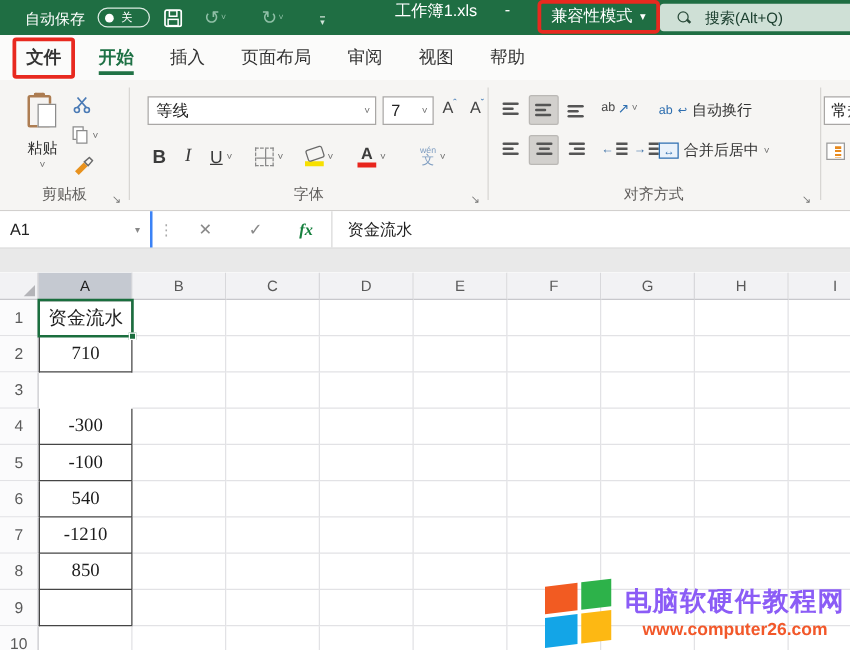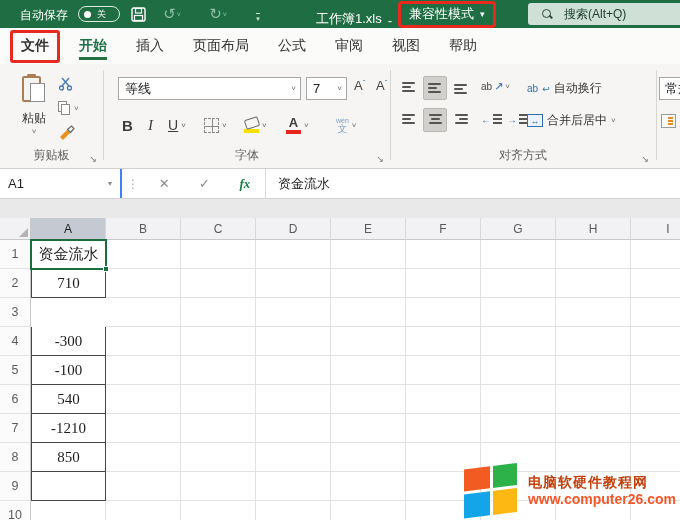--- a/index.html
+++ b/index.html
@@ -13,21 +13,21 @@
   .toggle-pill { position:absolute; left:78px; top:6px; width:42px; height:16px; border:1px solid #dcebe2; border-radius:9px; display:flex; align-items:center; padding:0 5px; gap:6px; cursor:pointer; }
   .toggle-dot { width:7px; height:7px; border-radius:50%; background:#fff; }
   .toggle-state { font-size:9px; color:#fff; }
   .qat-icon { position:absolute; top:5px; width:20px; height:18px; display:flex; align-items:center; justify-content:center; }
   .qat-save { left:128px; }
   .qat-undo { left:162px; } .qat-redo { left:208px; }
   .undo-glyph { font-size:15px; color:#8fbfa6; }
   .mini-chev { font-size:7px; color:#8fbfa6; margin-left:1px; }
   .qat-more { left:248px; top:8px; }
   .qat-more-inner { border-top:1px solid #cfe3d8; padding-top:1px; font-size:7px; color:#cfe3d8; line-height:1; }
-  .title-area { position:absolute; left:316px; top:0; height:28px; display:flex; align-items:flex-end; gap:6px; font-size:13px; }
+  .title-area { position:absolute; left:316px; top:0; height:28px; display:flex; align-items:flex-start; gap:22px; font-size:13px; }
   .compat-badge { display:flex; align-items:center; gap:6px; border:3px solid #e8291f; border-radius:4px; padding:1px 8px 2px 8px; }
   .compat-caret { font-size:9px; }
   .search-pill { position:absolute; left:528px; top:3px; width:158px; height:22px; background:#cfe0d6; border-radius:3px; display:flex; align-items:center; padding-left:14px; gap:12px; cursor:pointer; }
   .search-glyph { position:relative; width:10px; height:10px; }
   .search-glyph::before { content:""; position:absolute; left:0; top:0; width:7px; height:7px; border:1.5px solid #2c4c3b; border-radius:50%; }
   .search-glyph::after { content:""; position:absolute; left:7px; top:7px; width:4px; height:1.5px; background:#2c4c3b; transform:rotate(45deg); }
   .search-text { font-size:12px; color:#1d4030; }
 
   
   .tabrow { position:absolute; left:0; top:28px; width:680px; height:36px; background:#fbfbfa; display:flex; align-items:center; padding-left:10px; gap:9px; }
@@ -126,21 +126,21 @@
   .cell.acell { border:1px solid #454545; display:flex; align-items:center; justify-content:center;
     font-family:"Liberation Serif","DejaVu Serif",serif; font-size:15px; color:#1c1c1c; }
   .sel-overlay { position:absolute; border:2px solid #1a6e3e; pointer-events:none; z-index:5; }
   .fill-handle { position:absolute; width:6px; height:6px; background:#1a6e3e; border:1px solid #fff; z-index:6; }
 
   
   .watermark { position:absolute; right:0px; bottom:4px; display:flex; align-items:center; gap:8px; z-index:50; }
   .flag { width:56px; height:50px; display:grid; grid-template-columns:26px 24px; grid-template-rows:22px 24px; gap:3px; transform:skewY(-7deg); }
   .flag div { width:100%; height:100%; }
   .wm-text { display:flex; flex-direction:column; line-height:1.25; padding-right:4px; }
-  .wm-name { font-size:14px; font-weight:bold; color:#c2410c; letter-spacing:1px; }
+  .wm-name { font-size:21px; font-weight:bold; color:#8b5cf6; letter-spacing:1px; }
   .wm-url { font-size:14px; font-weight:bold; color:#f2582a; text-align:center; }
 </style>
 </head>
 <body>
 
 <div id="app">
 
   <div class="titlebar">
     <span class="autosave-label">自动保存</span>
     <div class="toggle-pill">
@@ -177,21 +177,20 @@
       <span class="search-glyph"></span>
       <span class="search-text">搜索(Alt+Q)</span>
     </div>
   </div>
 
   <div class="tabrow" id="tabrow">
       <div class="tab annotated">文件</div>
       <div class="tab active">开始</div>
       <div class="tab">插入</div>
       <div class="tab">页面布局</div>
-      <div class="tab">公式</div>
       <div class="tab">审阅</div>
       <div class="tab">视图</div>
       <div class="tab">帮助</div>
     </div>
 
   <div class="ribbon">
 
     <div class="rgroup" style="left:0; width:103px;">
       <div class="paste-btn">
         <div class="clipboard-icon">

